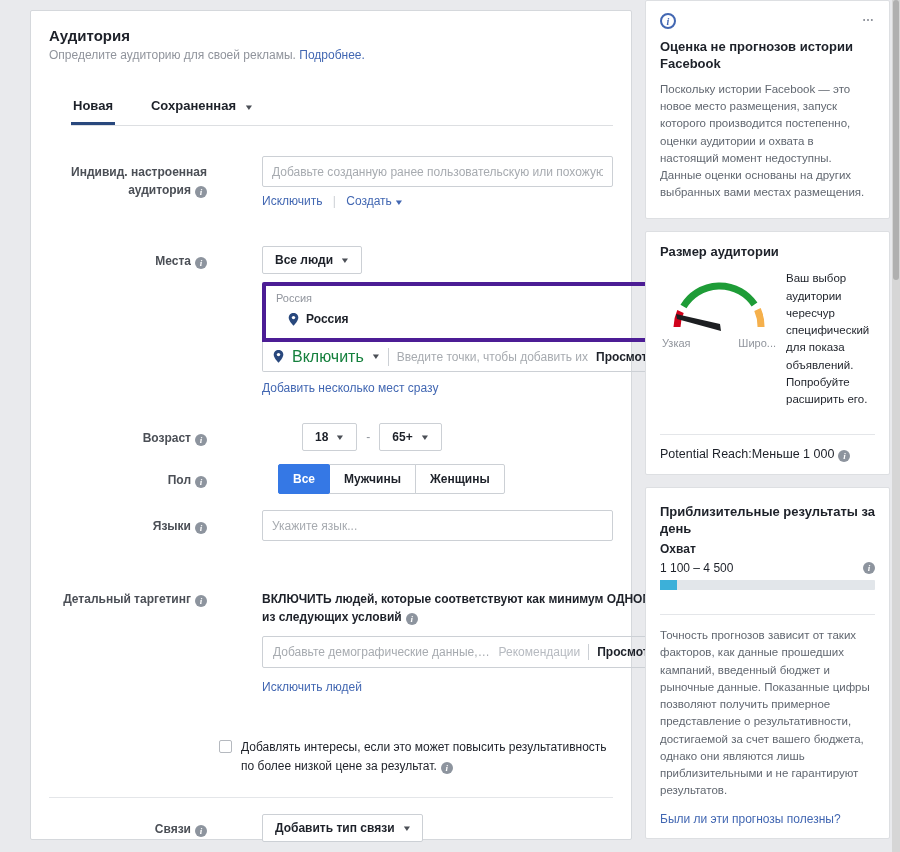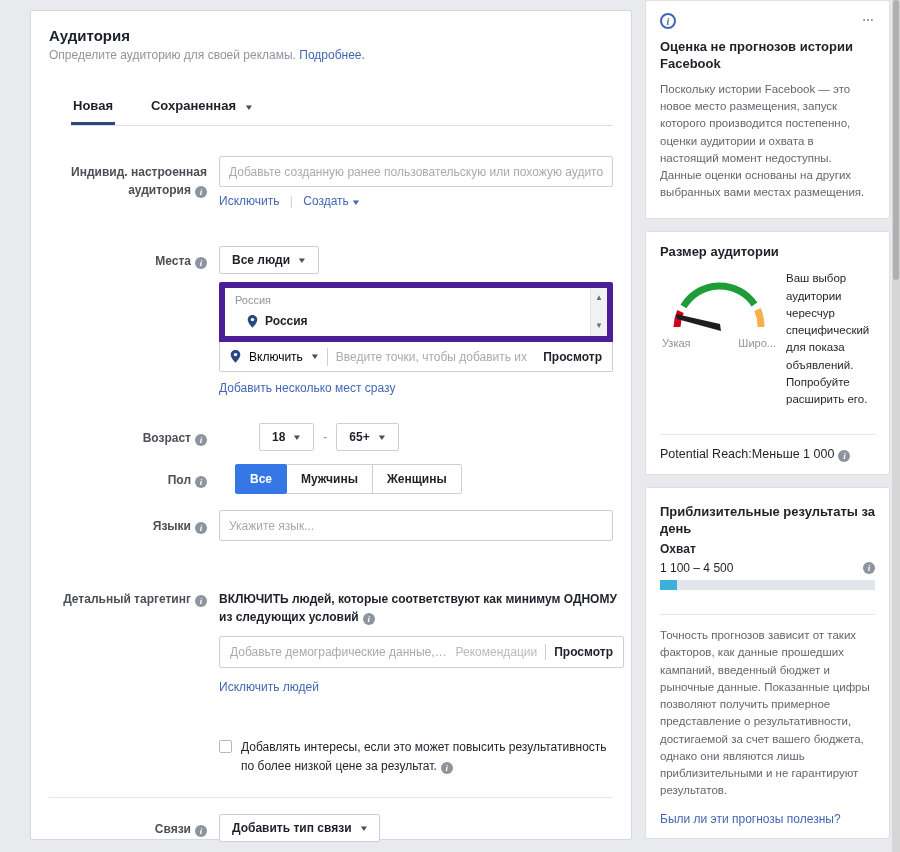--- a/index.html
+++ b/index.html
@@ -20,21 +20,21 @@
   a.link { color:#4267b2; text-decoration:none; cursor:pointer; }
   .grey { color:#90949c; }
 
   
   .tabs { margin-top:30px; margin-left:22px; border-bottom:1px solid #dddfe2; display:flex; gap:34px; }
   .tab { padding:6px 2px 9px; font-weight:bold; font-size:13px; color:#1d2129; cursor:pointer; position:relative; }
   .tab.active { border-bottom:3px solid #29487d; }
   .tab .caret { margin-left:5px; }
 
   
-  .row { display:flex; margin-top:26px; }
+  .row { display:flex; margin-top:26px;gap:43px; }
   .lbl { width:158px; text-align:right; font-weight:bold; color:#4b4f56; font-size:12px; line-height:1.5; padding-top:7px; flex:none; }
   .field { flex:1; margin-left:12px; max-width:405px; }
 
   .text-input { width:100%; height:31px; border:1px solid #ccd0d5; border-radius:2px; padding:0 9px;
                 font-family:"Liberation Sans",sans-serif; font-size:12px; color:#1d2129; background:#fff; }
   .text-input::placeholder { color:#a7abb0; }
 
   .btn { display:inline-flex; align-items:center; gap:8px; background:#fff; border:1px solid #ccd0d5;
          border-radius:2px; height:28px; padding:0 12px; font-weight:bold; font-size:12px; color:#1d2129; cursor:pointer; }
   .caret { display:inline-block; font-size:8px; color:#4b4f56; transform:scaleX(1.3); }
@@ -45,31 +45,31 @@
   
   .info { display:inline-block; width:12px; height:12px; border-radius:50%; background:#8d949e; color:#fff;
           font-size:9px; font-weight:bold; text-align:center; line-height:12px; margin-left:4px; vertical-align:-1px;
           font-family:"Liberation Serif", serif; font-style:italic; }
 
   
   .pin { display:inline-block; width:11px; height:13px; position:relative; flex:none; }
   .pin svg { display:block; }
 
   
-  .listbox { border:6px solid #4c1d95; border-radius:2px 2px 0 0; margin-top:8px; position:relative; height:60px; overflow:hidden; }
+  .listbox { border:4px solid #4c1d95; border-radius:2px 2px 0 0; margin-top:8px; position:relative; height:60px; overflow:hidden; }
   .listbox .hdr { padding:6px 10px 2px; color:#90949c; font-size:11px; }
   .listbox .item { display:flex; align-items:center; gap:7px; padding:6px 10px 6px 22px; font-weight:bold; font-size:12px; }
   .scroll-col { position:absolute; right:0; top:0; bottom:0; width:17px; background:#f1f2f4; border-left:1px solid #e3e5e8; }
   .scroll-btn { position:absolute; left:0; width:16px; height:16px; text-align:center; font-size:8px; color:#6a6f75; line-height:16px; cursor:pointer; }
   .scroll-btn.up { top:2px; } .scroll-btn.down { bottom:2px; }
   .include-bar { border:1px solid #ccd0d5; border-top:none; border-radius:0 0 2px 2px; height:30px; display:flex; align-items:center; padding:0 10px; gap:8px; }
   .include-bar .vsep { width:1px; height:18px; background:#ccd0d5; }
   .include-bar .ph { color:#a7abb0; flex:1; font-size:12px; white-space:nowrap; overflow:hidden; text-overflow:ellipsis; }
   .include-bar .preview { font-weight:bold; color:#1d2129; cursor:pointer; }
-  .include-label { font-size:12px; color:#000000; cursor:pointer; }
+  .include-label { font-size:16px; color:#15803d; cursor:pointer; }
 
   
   .seg { display:inline-flex; }
   .seg .opt { border:1px solid #ccd0d5; background:#fff; padding:0 14px; height:30px; line-height:28px;
               font-weight:bold; font-size:12px; color:#1d2129; cursor:pointer; margin-left:-1px; }
   .seg .opt:first-child { margin-left:16px; border-radius:2px 0 0 2px; }
   .seg .opt:last-child { border-radius:0 2px 2px 0; }
   .seg .opt.active { background:#3578e5; border-color:#3578e5; color:#fff; position:relative; z-index:1; border-radius:2px; }
 
   .dt-heading { font-weight:bold; font-size:12px; color:#1d2129; line-height:1.5; padding-top:5px; }

